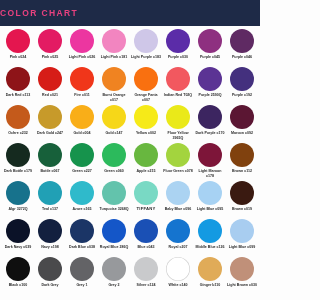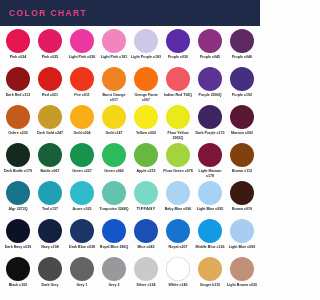--- a/index.html
+++ b/index.html
@@ -17,21 +17,21 @@
     width: 260px;
     height: 300px;
     position: relative;
     background: #fdfdfd;
   }
   #header-bar {
     height: 26px;
     background: #1e2a47;
     display: flex;
     align-items: center;
-    padding-left: 9px;
+    padding-left: 0;
     box-sizing: border-box;
   }
   #header-title {
     color: #e8417f;
     font-size: 8.5px;
     font-weight: bold;
     letter-spacing: 1.4px;
   }
   #swatch-grid {
     display: grid;

